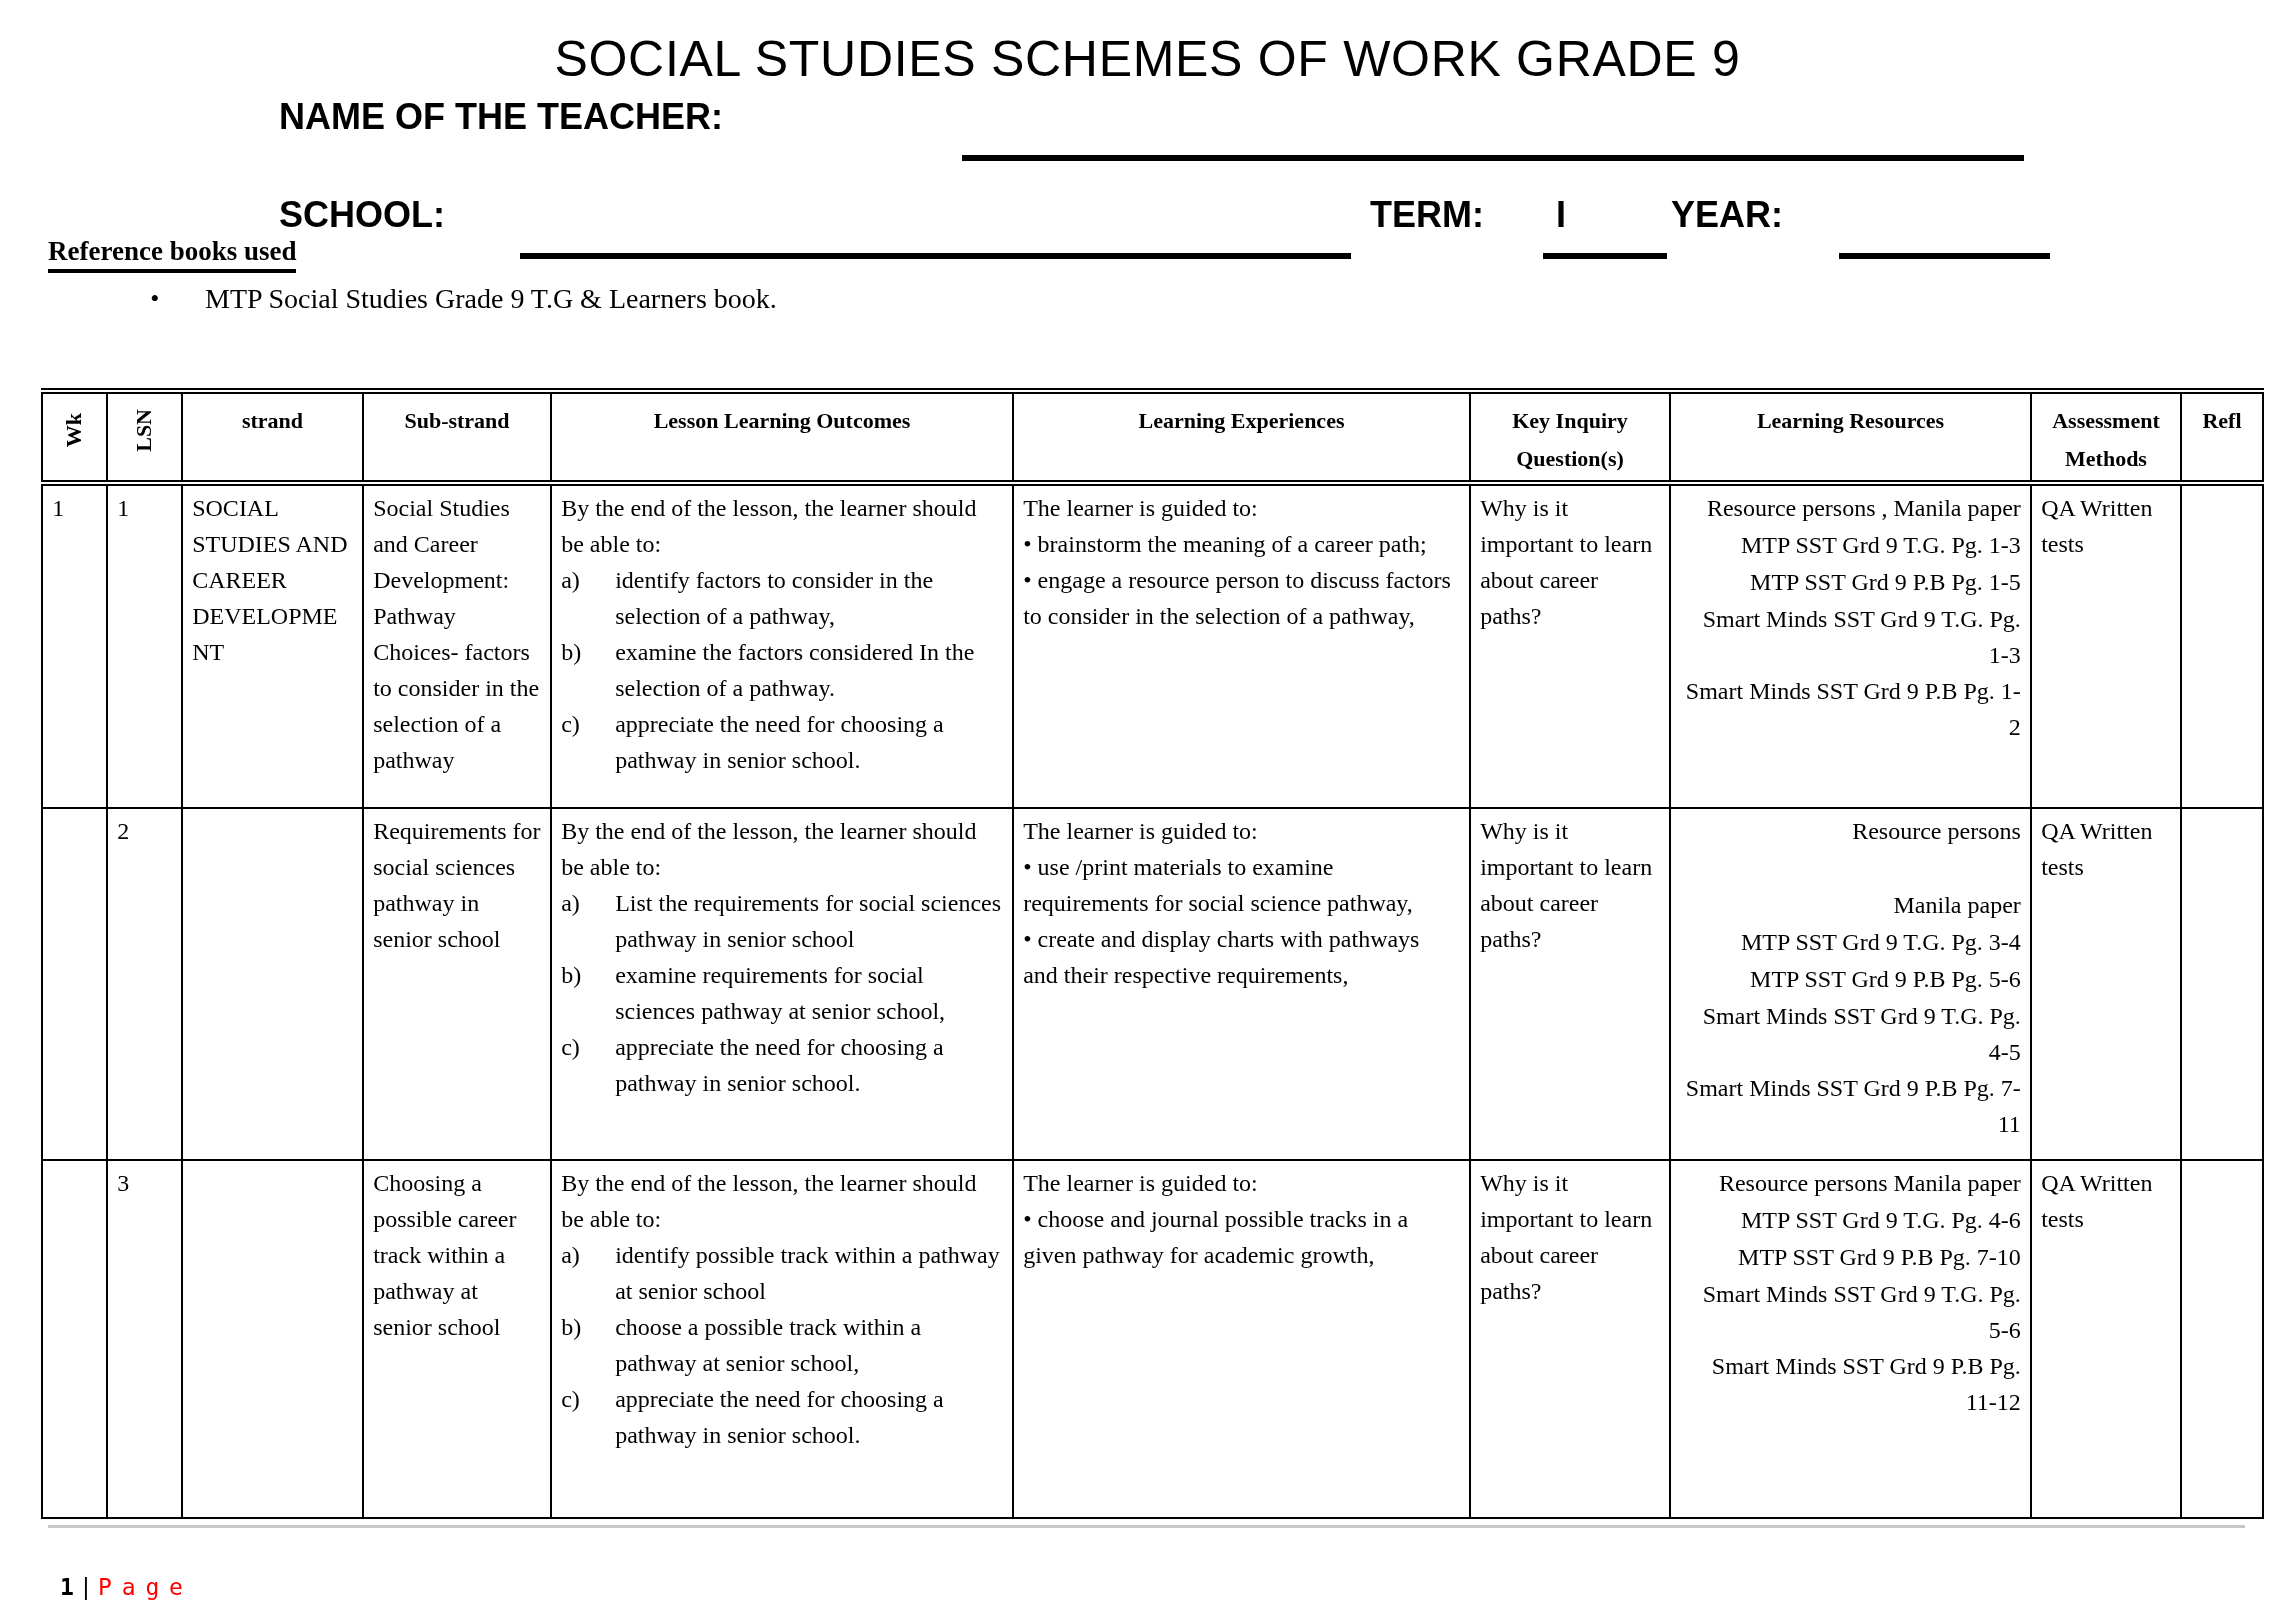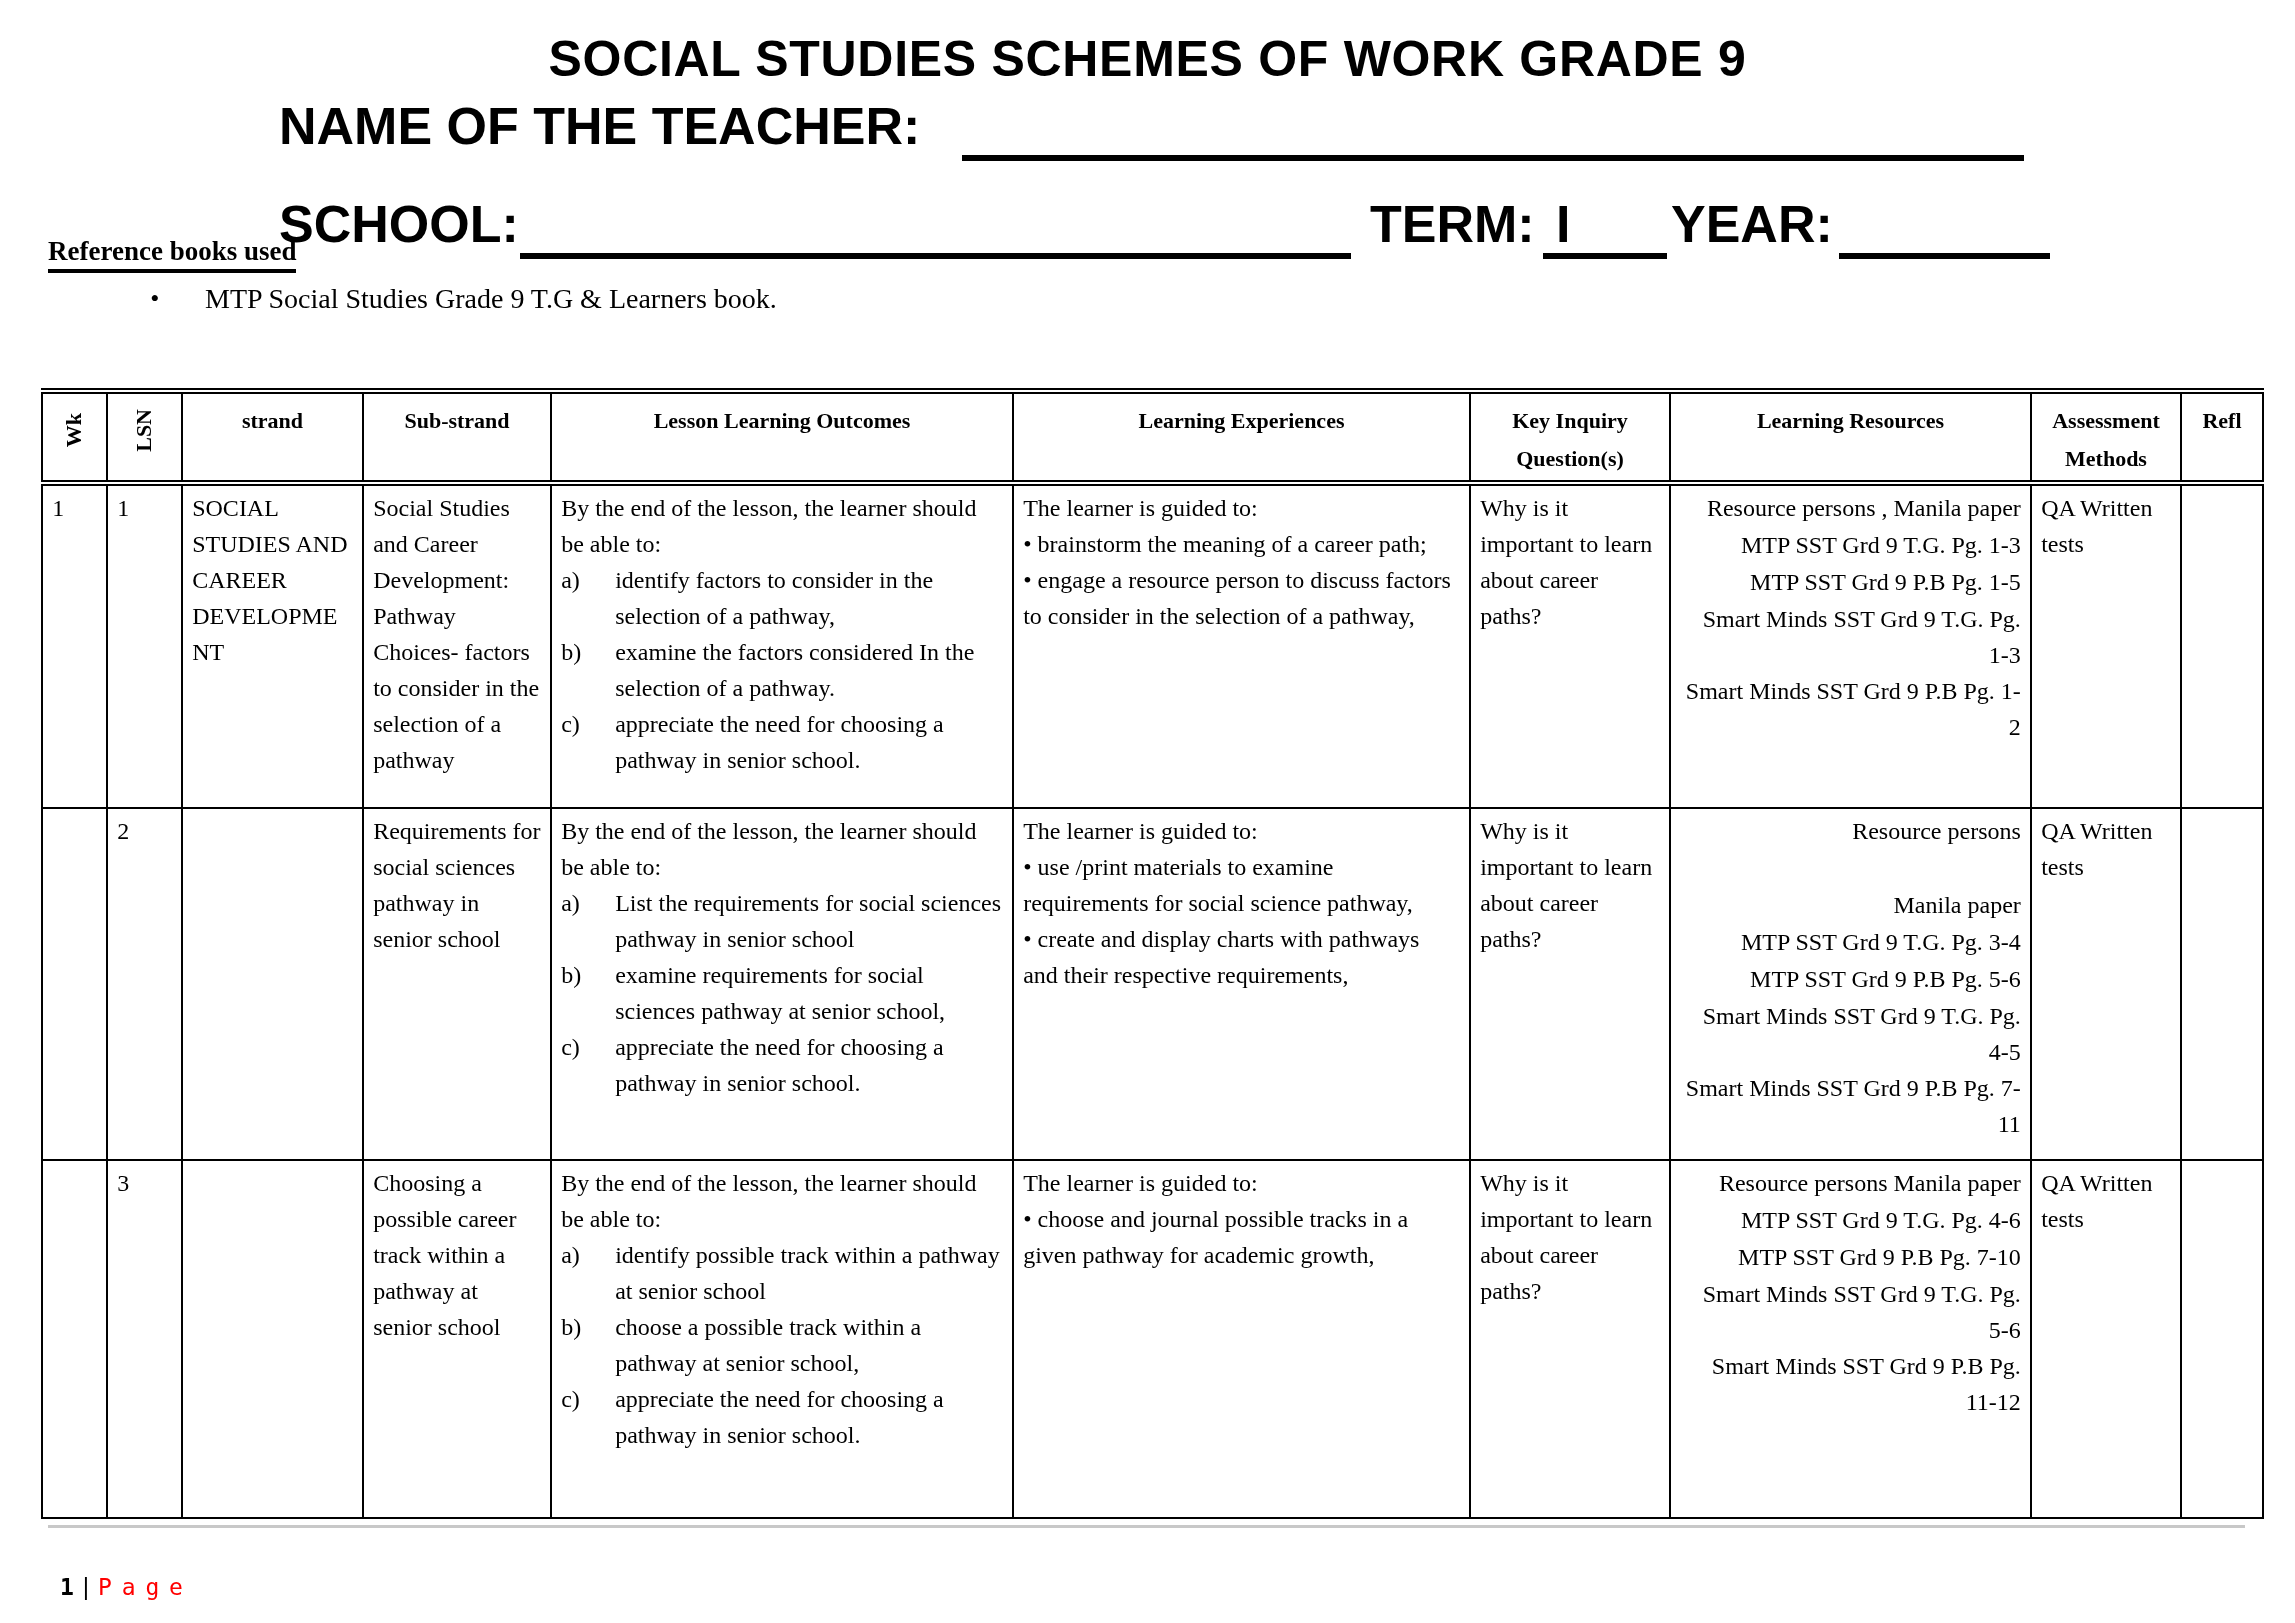--- a/index.html
+++ b/index.html
@@ -3,26 +3,26 @@
 <meta charset="utf-8">
 <style>
   html,body{margin:0;padding:0;}
   body{
     width:2295px;height:1623px;position:relative;background:#ffffff;color:#000;
     font-family:"Liberation Serif", serif;overflow:hidden;
   }
   
   .doc-title{
     position:absolute;top:30px;left:0;width:100%;text-align:center;
-    font-family:"Liberation Sans", sans-serif;font-weight:bold;font-size:50px;letter-spacing:0.7px;
+    font-family:"Liberation Sans", sans-serif;font-weight:normal;font-size:50px;letter-spacing:0.7px;
     white-space:nowrap;
   }
   .fill-line{
     position:absolute;font-family:"Liberation Sans", sans-serif;font-weight:bold;
-    font-size:52px;white-space:nowrap;height:69px;
+    font-size:36px;white-space:nowrap;height:69px;
   }
   #teacher-line{top:96px;left:279px;width:1806px;}
   #school-line{top:158px;left:279px;width:1806px;margin-top:36px;}
   .fill-line .lbl{position:absolute;top:0;left:0;}
   .fill-line .pos{position:absolute;top:0;}
   .bar{position:absolute;height:5.9px;background:#000;bottom:3.9px;}
   #teacher-bar{left:683px;width:1062px;}
   #school-bar{left:241px;width:831px;}
   #term-label{left:1091px;}
   #term-value{left:1277px;}

